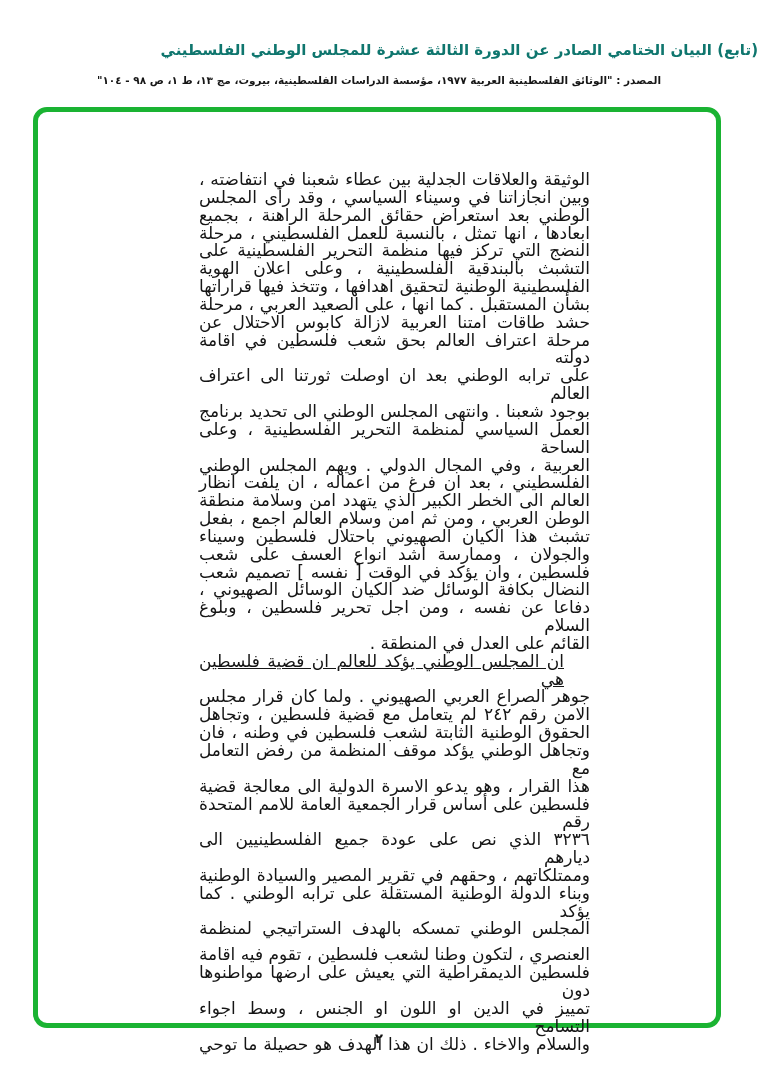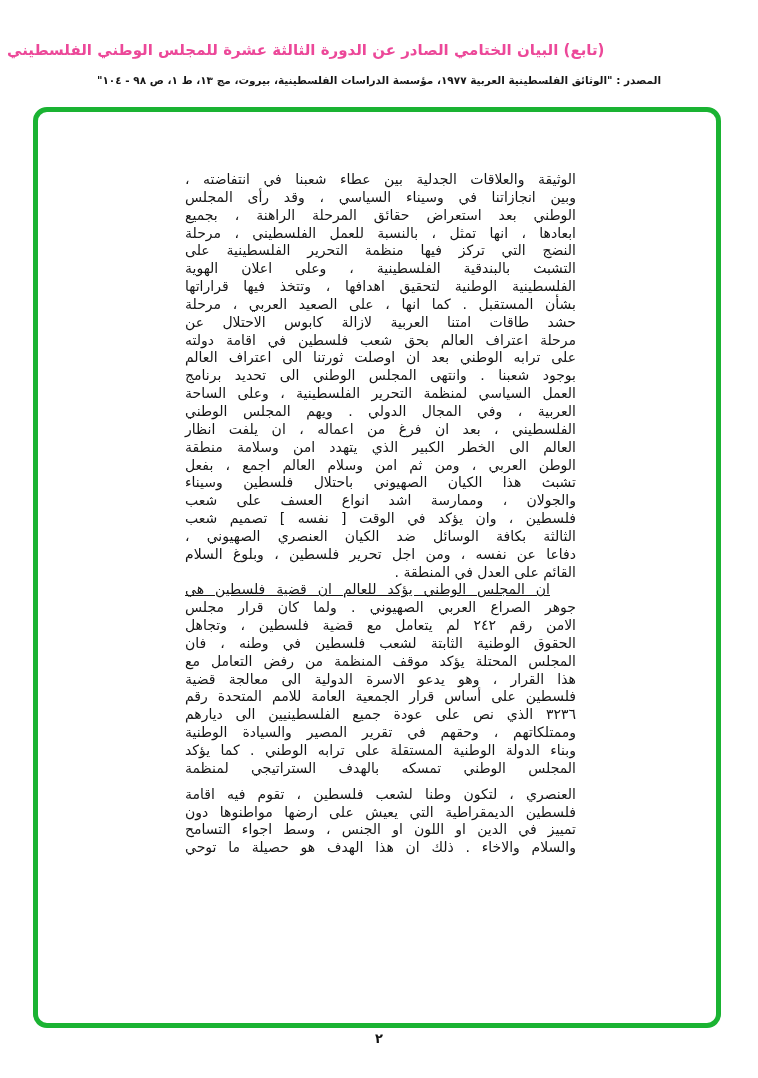--- a/index.html
+++ b/index.html
@@ -6,26 +6,26 @@
   body {
     width: 758px; height: 1078px;
     background: #ffffff;
     font-family: "DejaVu Sans", sans-serif;
     position: relative;
     overflow: hidden;
   }
   .title {
     position: absolute;
     top: 40px; left: 0; right: 0;
-    text-align: left;
+    text-align: right;
     direction: rtl;
     font-weight: bold;
     font-size: 15px;
     line-height: 20px;
-    color: #ec4899;
+    color: #0f766e;
     letter-spacing: 0;
     margin-left: 7px;
   }
   .source {
     position: absolute;
     top: 73px; left: 0; right: 0;
     text-align: center;
     direction: rtl;
     font-weight: bold;
     font-size: 10.5px;
@@ -36,25 +36,25 @@
     position: absolute;
     left: 33px; top: 107px;
     width: 688px; height: 921px;
     box-sizing: border-box;
     border: 5px solid #1ab332;
     border-radius: 14px;
     background: transparent;
   }
   .textcol {
     position: absolute;
-    left: 185px; top: 171px;
+    left: 199px; top: 171px;
     width: 391px;
     direction: rtl;
     color: #151515;
-    font-size: 14px;
+    font-size: 17px;
     line-height: 17.85px;
   }
   .para { margin: 0; }
   .para.gap { margin-top: 8px; }
   .line {
     text-align: justify;
     text-align-last: justify;
   }
   .line.plain { text-align-last: right; }
   .line.indent { padding-right: 26px; text-decoration: underline; }
@@ -92,30 +92,30 @@
       <div class="line">على ترابه الوطني بعد ان اوصلت ثورتنا الى اعتراف العالم</div>
       <div class="line">بوجود شعبنا . وانتهى المجلس الوطني الى تحديد برنامج</div>
       <div class="line">العمل السياسي لمنظمة التحرير الفلسطينية ، وعلى الساحة</div>
       <div class="line">العربية ، وفي المجال الدولي . ويهم المجلس الوطني</div>
       <div class="line">الفلسطيني ، بعد ان فرغ من اعماله ، ان يلفت انظار</div>
       <div class="line">العالم الى الخطر الكبير الذي يتهدد امن وسلامة منطقة</div>
       <div class="line">الوطن العربي ، ومن ثم امن وسلام العالم اجمع ، بفعل</div>
       <div class="line">تشبث هذا الكيان الصهيوني باحتلال فلسطين وسيناء</div>
       <div class="line">والجولان ، وممارسة اشد انواع العسف على شعب</div>
       <div class="line">فلسطين ، وان يؤكد في الوقت [ نفسه ] تصميم شعب</div>
-      <div class="line">الثالثة بكافة الوسائل ضد الكيان العنصري الصهيوني ،</div>
+      <div class="line">النضال بكافة الوسائل ضد الكيان الوسائل الصهيوني ،</div>
       <div class="line">دفاعا عن نفسه ، ومن اجل تحرير فلسطين ، وبلوغ السلام</div>
       <div class="line plain">القائم على العدل في المنطقة .</div>
     </div>
     <div class="para">
       <div class="line indent">ان المجلس الوطني يؤكد للعالم ان قضية فلسطين هي</div>
       <div class="line">جوهر الصراع العربي الصهيوني . ولما كان قرار مجلس</div>
       <div class="line">الامن رقم ٢٤٢ لم يتعامل مع قضية فلسطين ، وتجاهل</div>
       <div class="line">الحقوق الوطنية الثابتة لشعب فلسطين في وطنه ، فان</div>
-      <div class="line">المجلس المحتلة يؤكد موقف المنظمة من رفض التعامل مع</div>
+      <div class="line">وتجاهل الوطني يؤكد موقف المنظمة من رفض التعامل مع</div>
       <div class="line">هذا القرار ، وهو يدعو الاسرة الدولية الى معالجة قضية</div>
       <div class="line">فلسطين على أساس قرار الجمعية العامة للامم المتحدة رقم</div>
       <div class="line">٣٢٣٦ الذي نص على عودة جميع الفلسطينيين الى ديارهم</div>
       <div class="line">وممتلكاتهم ، وحقهم في تقرير المصير والسيادة الوطنية</div>
       <div class="line">وبناء الدولة الوطنية المستقلة على ترابه الوطني . كما يؤكد</div>
       <div class="line">المجلس الوطني تمسكه بالهدف الستراتيجي لمنظمة</div>
     </div>
     <div class="para gap">
       <div class="line">العنصري ، لتكون وطنا لشعب فلسطين ، تقوم فيه اقامة</div>
       <div class="line">فلسطين الديمقراطية التي يعيش على ارضها مواطنوها دون</div>

